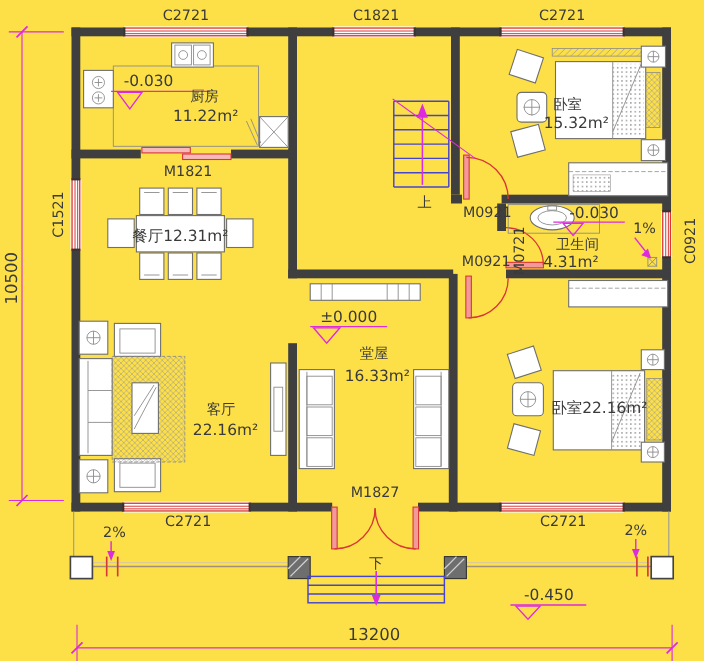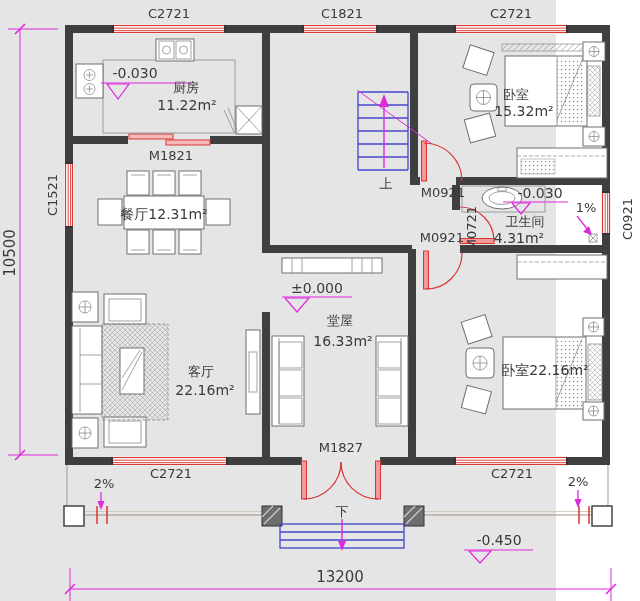--- a/index.html
+++ b/index.html
@@ -1,16 +1,16 @@
 <!DOCTYPE html>
 <html><head>
 <meta charset="utf-8">
 <style>
   html,body{margin:0;padding:0;background:#fff;}
-  .canvas{width:556px;height:601px;position:relative;background:#e5e5e5;}
+  .canvas{width:640px;height:601px;position:relative;background:#fde047;}
   svg{display:block;}
   text{font-family:"DejaVu Sans","Liberation Sans",sans-serif;fill:#3a3a3a;}
   .t13{font-size:13px;}
   .t14{font-size:14px;}
   .t15{font-size:15px;}
   .mag{fill:#cc22cc;}
   .wall{fill:#3f3f3f;}
   .furn{stroke:#6f6f6f;stroke-width:1;fill:#fff;}
   .furnl{stroke:#8a8a8a;stroke-width:0.8;fill:none;}
   .blue{stroke:#4444cc;stroke-width:1.3;fill:none;}

